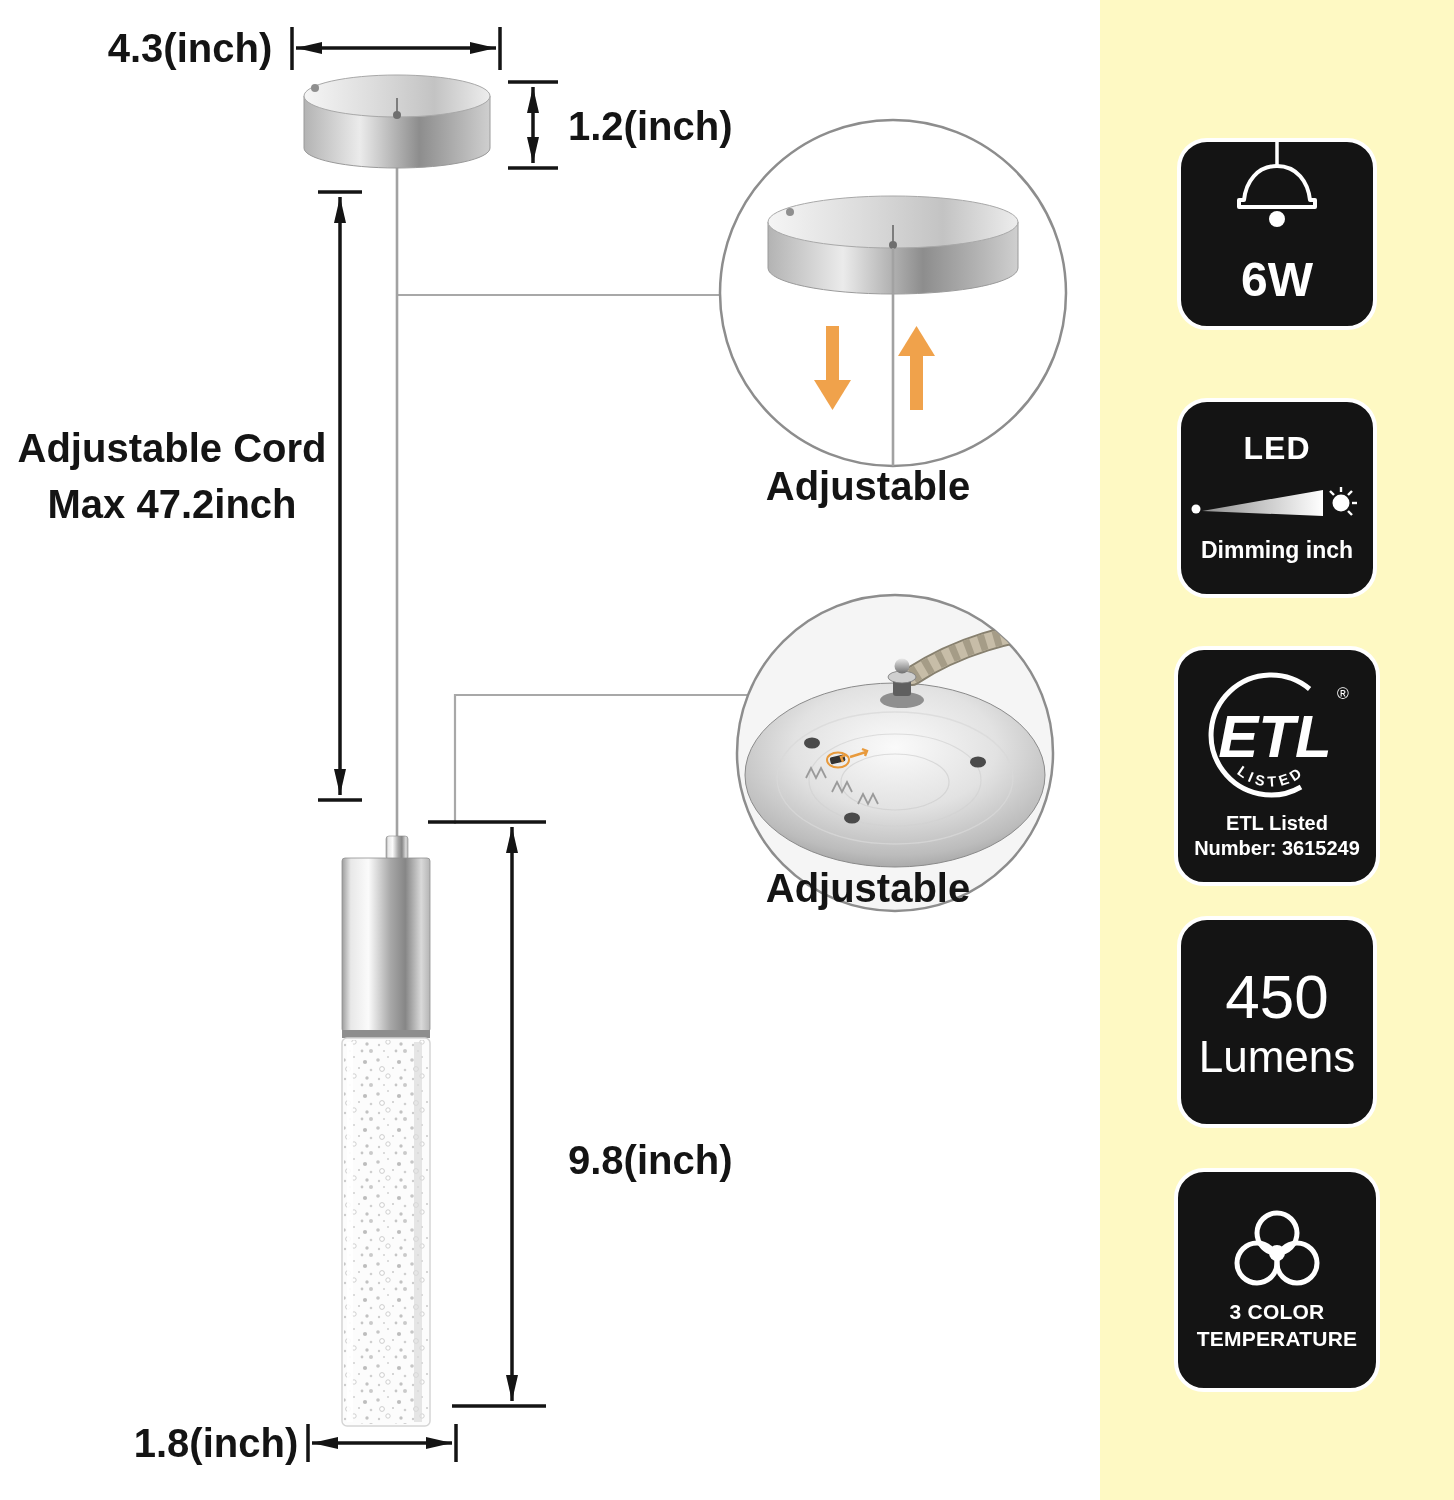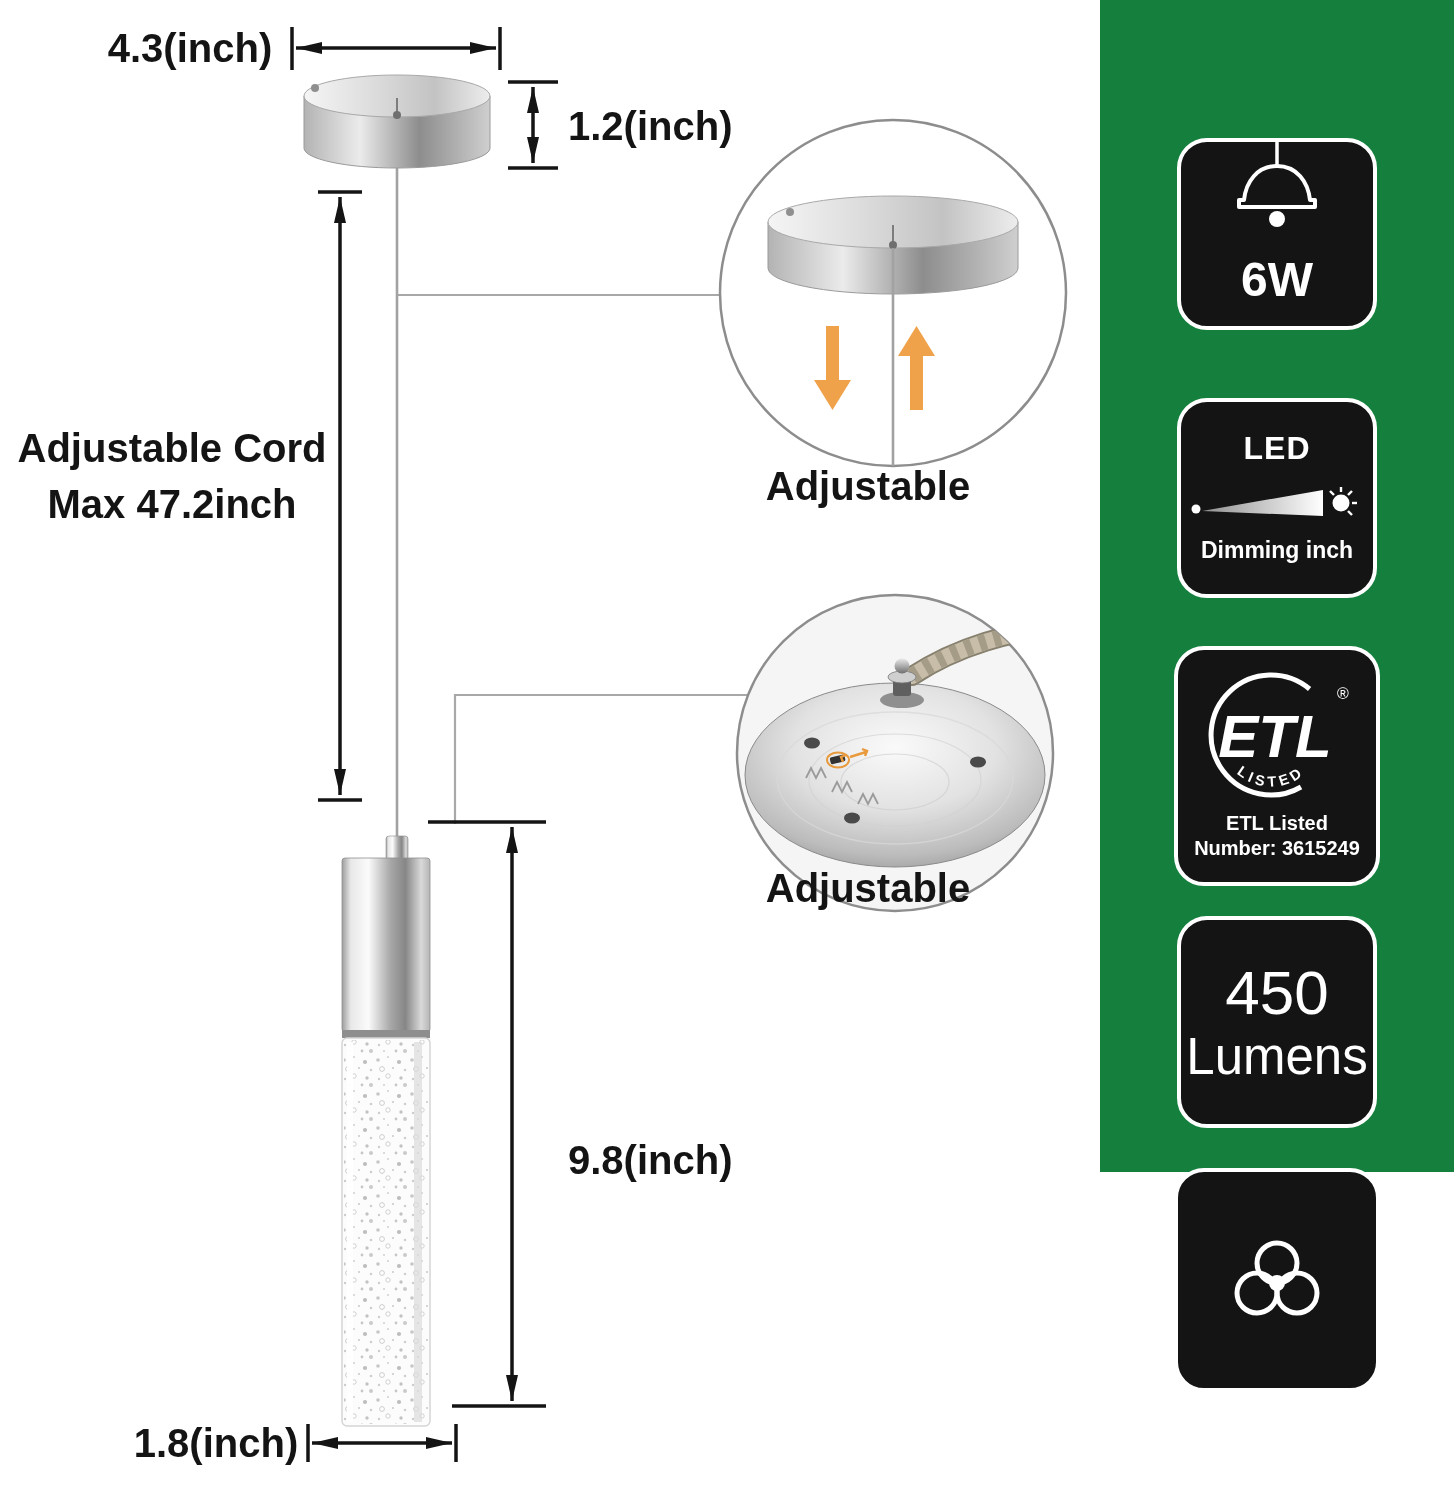--- a/index.html
+++ b/index.html
@@ -6,37 +6,37 @@
   html,body { width:1454px; height:1500px; background:#ffffff; font-family:"Liberation Sans",sans-serif; }
   .page { position:relative; width:1454px; height:1500px; background:#ffffff; overflow:hidden; }
 
   .diagram-svg { position:absolute; left:0; top:0; }
 
   .dim-line { stroke:#141414; stroke-width:3.5; fill:none; }
   .dim-text { font:700 40px "Liberation Sans",sans-serif; fill:#141414; stroke:none; }
   .leader { stroke:#a8a8a8; stroke-width:2.2; fill:none; }
   .cord  { stroke:#a2a2a2; stroke-width:2.6; fill:none; }
 
-  .panel { position:absolute; left:1100px; top:0; width:354px; height:1172px; background:#15803d; }
+  .panel { position:absolute; left:1100px; top:0; width:354px; height:1500px; background:#fef9c3; }
   .badge { position:absolute; left:50%; transform:translateX(-50%);
            border:4px solid #ffffff; border-radius:30px; color:#ffffff;
            display:flex; flex-direction:column; align-items:center; justify-content:center;
            text-align:center; background:#141414; }
   .badge-wattage   { top:138px;  width:200px; height:192px; justify-content:flex-start; }
   .badge-dimming   { top:398px;  width:200px; height:200px; gap:14px; }
   .badge-etl       { top:646px;  width:206px; height:240px; gap:0px; }
   .badge-lumens    { top:916px;  width:200px; height:212px; gap:2px; }
   .badge-colortemp { top:1168px; width:206px; height:224px; gap:6px; }
 
   .wattage-value    { font-size:48px; font-weight:700; line-height:1; margin-top:2px; }
   .led-title        { font-size:32px; font-weight:800; letter-spacing:1px; line-height:1; }
   .dimming-subtitle { font-size:23px; font-weight:700; line-height:1.1; }
   .etl-line         { font-size:20px; font-weight:700; line-height:1.25; }
   .lumens-value     { font-size:62px; font-weight:400; line-height:1.1; }
-  .lumens-label     { font-size:51px; font-weight:400; line-height:1.1; }
+  .lumens-label     { font-size:44px; font-weight:400; line-height:1.1; }
   .ct-line          { font-size:21px; font-weight:800; line-height:1.3; letter-spacing:0.2px; }
 </style>
 </head>
 <body>
 
 <div class="page">
 
   <svg class="diagram-svg" width="1100" height="1500" viewBox="0 0 1100 1500">
     <defs>
       <marker id="dimArrow" viewBox="0 0 28 18" markerWidth="28" markerHeight="18" refX="27" refY="9" orient="auto-start-reverse" markerUnits="userSpaceOnUse">
@@ -265,16 +265,20 @@
       <div class="lumens-label">Lumens</div>
     </div>
 
     <div class="badge badge-colortemp">
       <svg width="104" height="84" viewBox="0 0 104 84">
         <circle cx="52" cy="25" r="20" fill="none" stroke="#ffffff" stroke-width="5"></circle>
         <circle cx="32" cy="55" r="20" fill="none" stroke="#ffffff" stroke-width="5"></circle>
         <circle cx="72" cy="55" r="20" fill="none" stroke="#ffffff" stroke-width="5"></circle>
         <circle cx="52" cy="45" r="8" fill="#ffffff"></circle>
       </svg>
+      <div>
+        <div class="ct-line">3 COLOR</div>
+        <div class="ct-line">TEMPERATURE</div>
+      </div>
     </div>
 
   </div>
 </div>
 
 </body></html>

